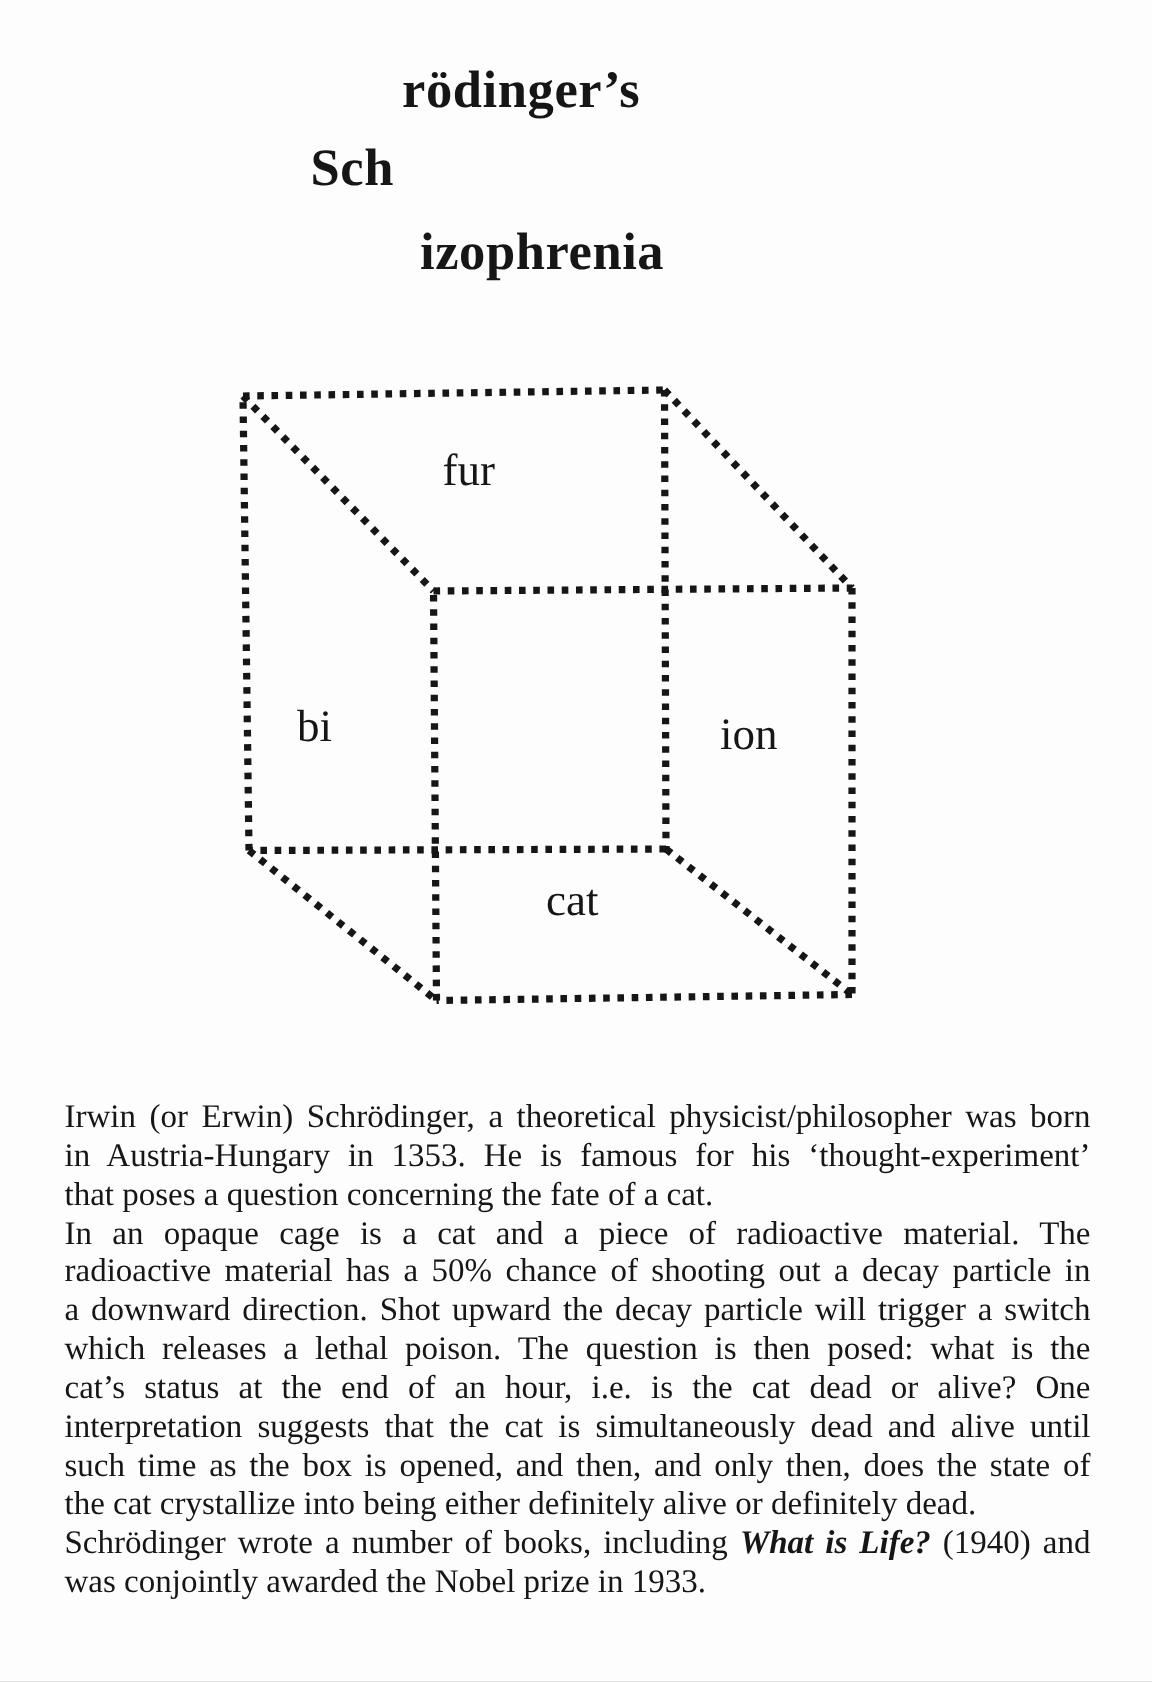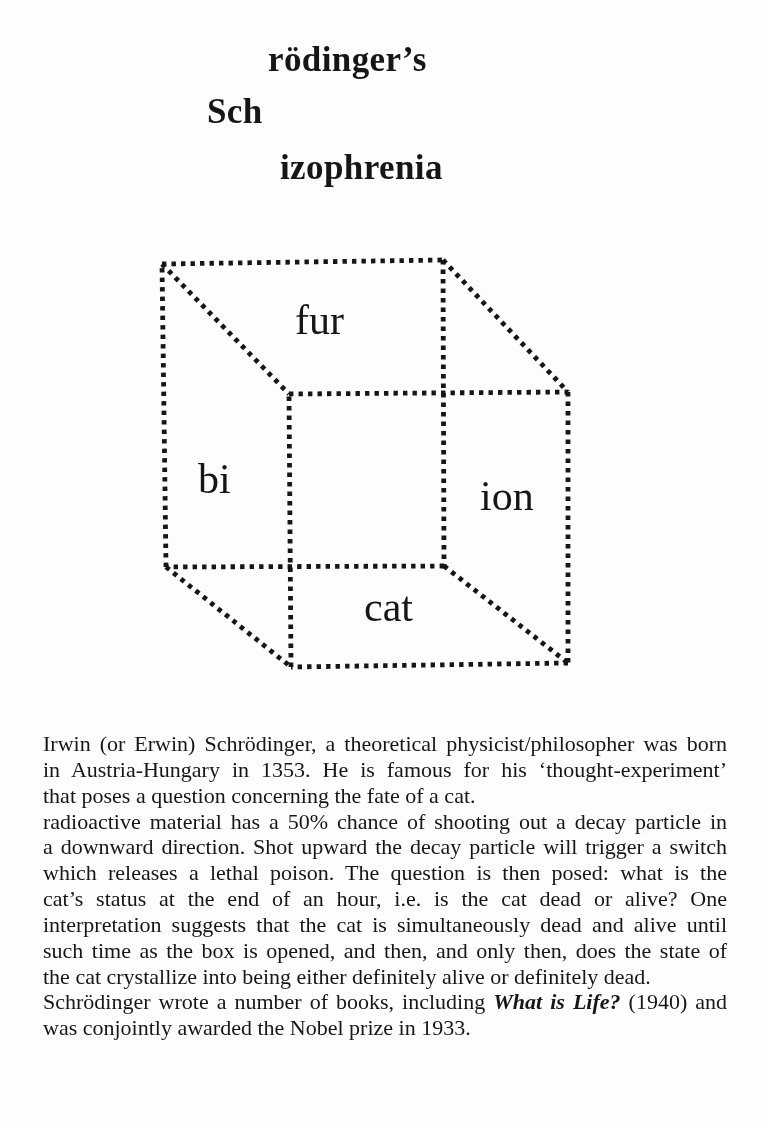--- a/index.html
+++ b/index.html
@@ -34,26 +34,26 @@
     position:absolute;left:0;top:0;width:768px;height:1121px;
   }
   .cube-svg line{
     stroke:var(--ink);
     stroke-width:4.8;
     stroke-dasharray:4.4 5.1;
     stroke-linecap:butt;
   }
   .cube-label{
     position:absolute;
-    font-size:42px;
+    font-size:30px;
     line-height:1;
     white-space:nowrap;
   }
   .cl-top{left:295px;top:299px;}
-  .cl-left{left:198px;top:458px;}
+  .cl-left{left:198px;top:470px;}
   .cl-right{left:480px;top:475px;}
   .cl-bottom{left:364px;top:586px;}
   
   .bodytext{
     position:absolute;
     left:43px;top:731px;width:684px;
     font-size:22px;
     line-height:25.85px;
   }
   .ln{
@@ -102,20 +102,21 @@
     <span class="cube-label cl-bottom">cat</span>
   </figure>
 
   <main class="bodytext">
     <section>
       <div class="ln">Irwin (or Erwin) Schrödinger, a theoretical physicist/philosopher was born</div>
       <div class="ln">in Austria-Hungary in 1353. He is famous for his ‘thought-experiment’</div>
       <div class="ln pend">that poses a question concerning the fate of a cat.</div>
     </section>
     <section>
+      <div class="ln">In an opaque cage is a cat and a piece of radioactive material. The</div>
       <div class="ln">radioactive material has a 50% chance of shooting out a decay particle in</div>
       <div class="ln">a downward direction. Shot upward the decay particle will trigger a switch</div>
       <div class="ln">which releases a lethal poison. The question is then posed: what is the</div>
       <div class="ln">cat’s status at the end of an hour, i.e. is the cat dead or alive? One</div>
       <div class="ln">interpretation suggests that the cat is simultaneously dead and alive until</div>
       <div class="ln">such time as the box is opened, and then, and only then, does the state of</div>
       <div class="ln pend">the cat crystallize into being either definitely alive or definitely dead.</div>
     </section>
     <section>
       <div class="ln"><span>Schrödinger wrote a number of books, including </span><span class="em-bi">What is Life?</span><span> (1940) and</span></div>

